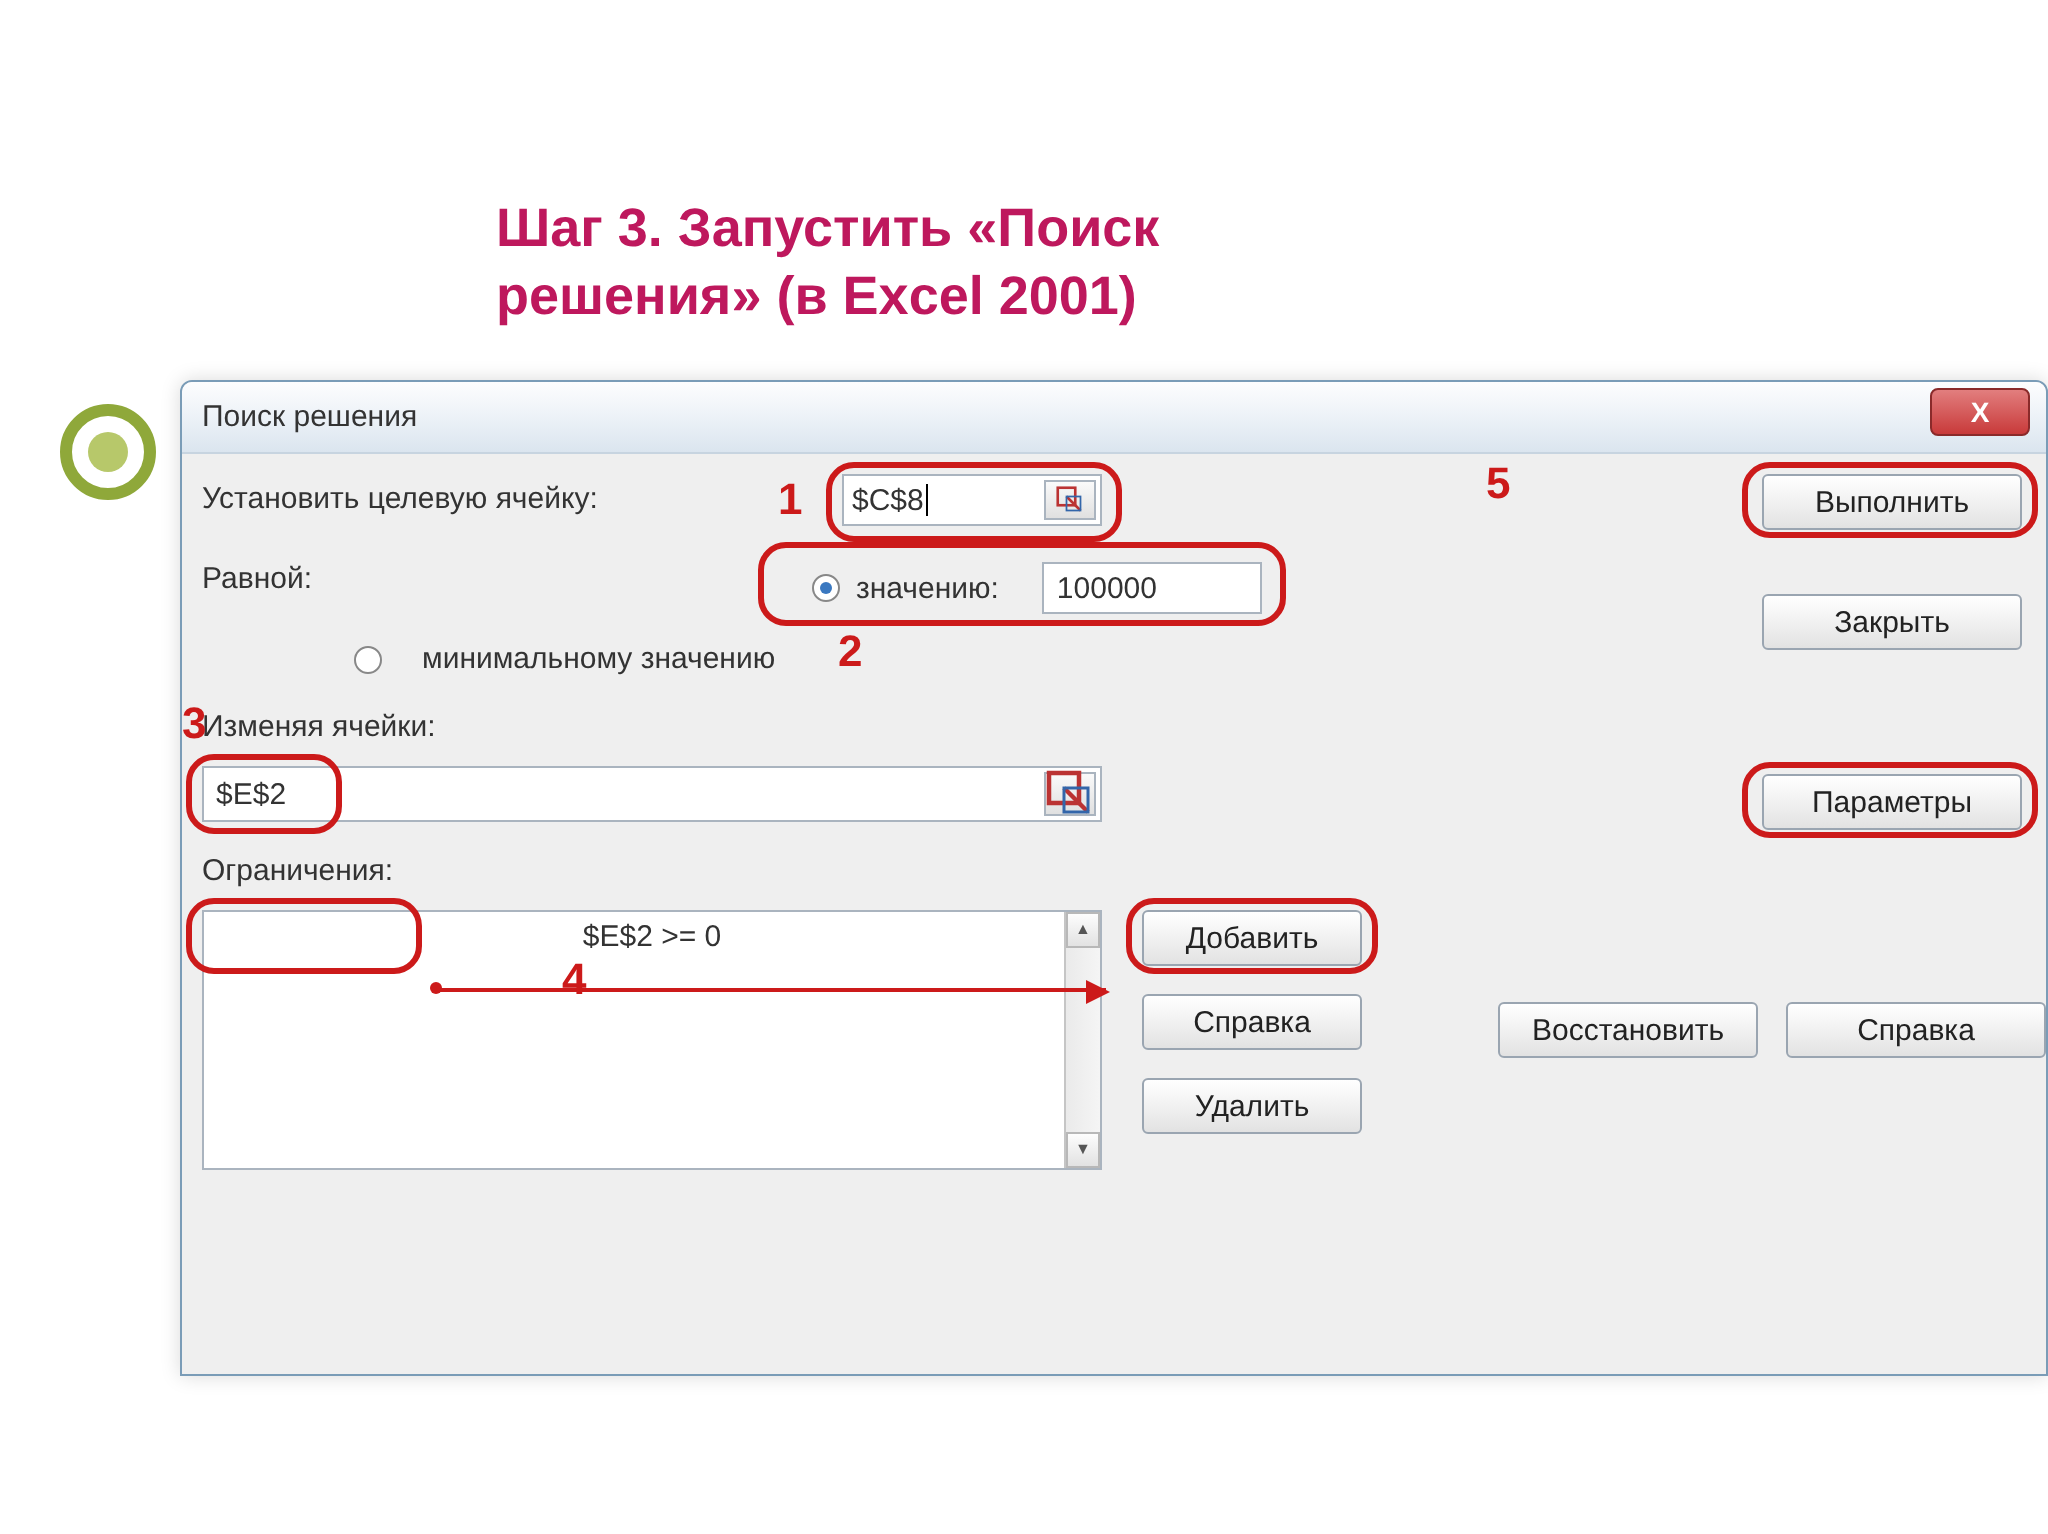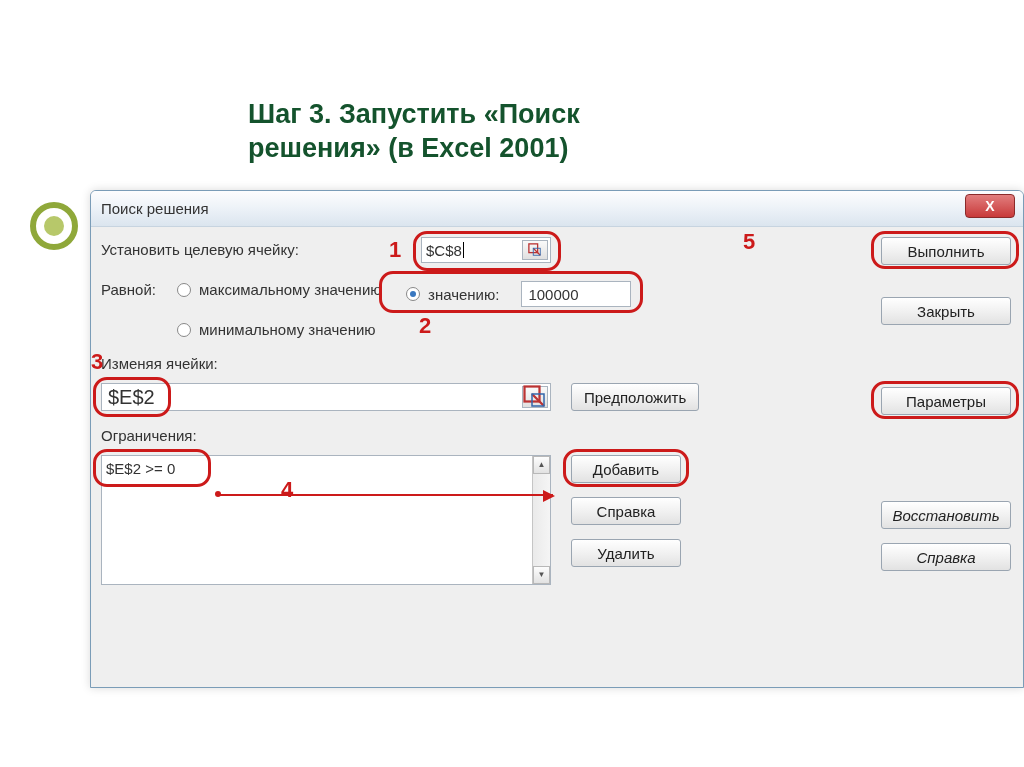--- a/index.html
+++ b/index.html
@@ -10,21 +10,21 @@
     font-family: Arial, sans-serif;
     position: relative;
     overflow: hidden;
   }
   .heading {
     position: absolute;
     top: 98px;
     left: 248px;
     font-size: 27px;
     font-weight: bold;
-    color: #14532d;
+    color: #be185d;
     line-height: 1.25;
   }
   .bullet {
     position: absolute;
     top: 202px;
     left: 30px;
     width: 48px;
     height: 48px;
   }
   .bullet .outer {
@@ -113,34 +113,34 @@
   .radio { width:14px; height:14px; border:1px solid #888; border-radius:50%; background:#fff; display:inline-flex; align-items:center; justify-content:center; }
   .radio.sel::after { content:""; width:6px; height:6px; background:#3a78c0; border-radius:50%; }
 
   .valbox {
     width:110px; height:26px; border:1px solid #aab4bf; background:#fff;
     display:inline-flex; align-items:center; padding:0 6px; font-size:15px;
   }
 
   .wide-input {
     width: 450px; height:28px; border:1px solid #aab4bf; background:#fff;
-    display:flex; align-items:center; padding:0 6px; font-size:20px; position:relative;
+    display:flex; align-items:center; padding:0 6px; font-size:15px; position:relative;
   }
   .wide-input .picker {
     position:absolute; right:2px; top:2px; bottom:2px;
     width: 26px;
     border:1px solid #aab4bf;
     background: linear-gradient(to bottom,#fafafa,#e0e0e0);
     display:flex; align-items:center; justify-content:center;
   }
   .listbox {
     width: 450px; height:130px; border:1px solid #aab4bf; background:#fff;
     font-size:15px; position:relative; overflow:hidden;
   }
-  .listbox .item { padding:4px 4px; }
+  .listbox .item { padding:4px 19px;text-align:center; }
   .listbox .scrollbar {
     position:absolute; right:0; top:0; bottom:0; width:18px;
     background: linear-gradient(to right,#eaeaea,#f5f5f5);
     border-left:1px solid #c5c5c5;
   }
   .scrollbar .arr {
     position:absolute; left:0; right:0;
     height:18px;
     background: linear-gradient(to bottom,#fdfdfd,#e2e2e2);
     border:1px solid #b8b8b8;
@@ -229,57 +229,48 @@
                 <path d="M6 6 L14 14" stroke="#b33" stroke-width="1.5"></path>
                 <rect x="6" y="6" width="8" height="8" fill="none" stroke="#36a" stroke-width="1"></rect>
               </svg>
           </span>
         </div>
       </div>
 
       <div class="row" style="top:54px; left:10px;">
         <span class="lbl">Равной:</span>
       </div>
-      <div class="row" style="top:54px; left:86px; gap:8px;">
-        <span class="radio"></span>
-        <span>максимальному значению</span>
-      </div>
       <div class="row" style="top:54px; left:315px; gap:8px;">
         <span class="radio sel"></span>
         <span>значению:</span>
         <span style="width:6px"></span>
         <span class="valbox">
           <span>100000</span>
         </span>
       </div>
-      <div class="row" style="top:94px; left:86px; gap:8px;">
+      <div class="row" style="top:94px; left:86px; gap:20px;">
         <span class="radio"></span>
         <span>минимальному значению</span>
       </div>
 
       <div style="position:absolute; top:128px; left:10px;">
         <span class="lbl">Изменяя ячейки:</span>
       </div>
       <div style="position:absolute; top:156px; left:10px;">
         <div class="wide-input">
           <span>$E$2</span>
           <span class="picker">
             <svg viewBox="0 0 16 16">
                 <rect x="1" y="1" width="10" height="10" fill="none" stroke="#b33" stroke-width="1.5"></rect>
                 <path d="M6 6 L14 14" stroke="#b33" stroke-width="1.5"></path>
                 <rect x="6" y="6" width="8" height="8" fill="none" stroke="#36a" stroke-width="1"></rect>
               </svg>
           </span>
         </div>
       </div>
-      <div style="position:absolute; top:156px; left:480px;">
-        <span class="btn">
-            <span>Предположить</span>
-          </span>
-      </div>
 
       <div style="position:absolute; top:200px; left:10px;">
         <span class="lbl">Ограничения:</span>
       </div>
       <div style="position:absolute; top:228px; left:10px;">
         <div class="listbox">
           <div class="item">$E$2 &gt;= 0</div>
           <div class="scrollbar">
             <div class="arr up">▲</div>
             <div class="arr dn">▼</div>
@@ -304,21 +295,21 @@
           </span>
         <span class="btn block">
             <span>Закрыть</span>
           </span>
       </div>
       <div style="position:absolute; top:160px; right:12px;">
         <span class="btn block">
             <span>Параметры</span>
           </span>
       </div>
-      <div style="position:absolute; top:274px; right:12px; display:flex; flex-direction:column; gap:14px;font-style:italic;">
+      <div style="position:absolute; top:274px; right:0; display:flex; flex-direction:row; gap:14px;">
         <span class="btn block">
             <span>Восстановить</span>
           </span>
         <span class="btn block">
             <span>Справка</span>
           </span>
       </div>
 
       <div class="red-ring" style="top:4px; left:322px; width:148px; height:40px;"></div>
       <span class="red-num" style="top:10px; left:298px;">1</span>

